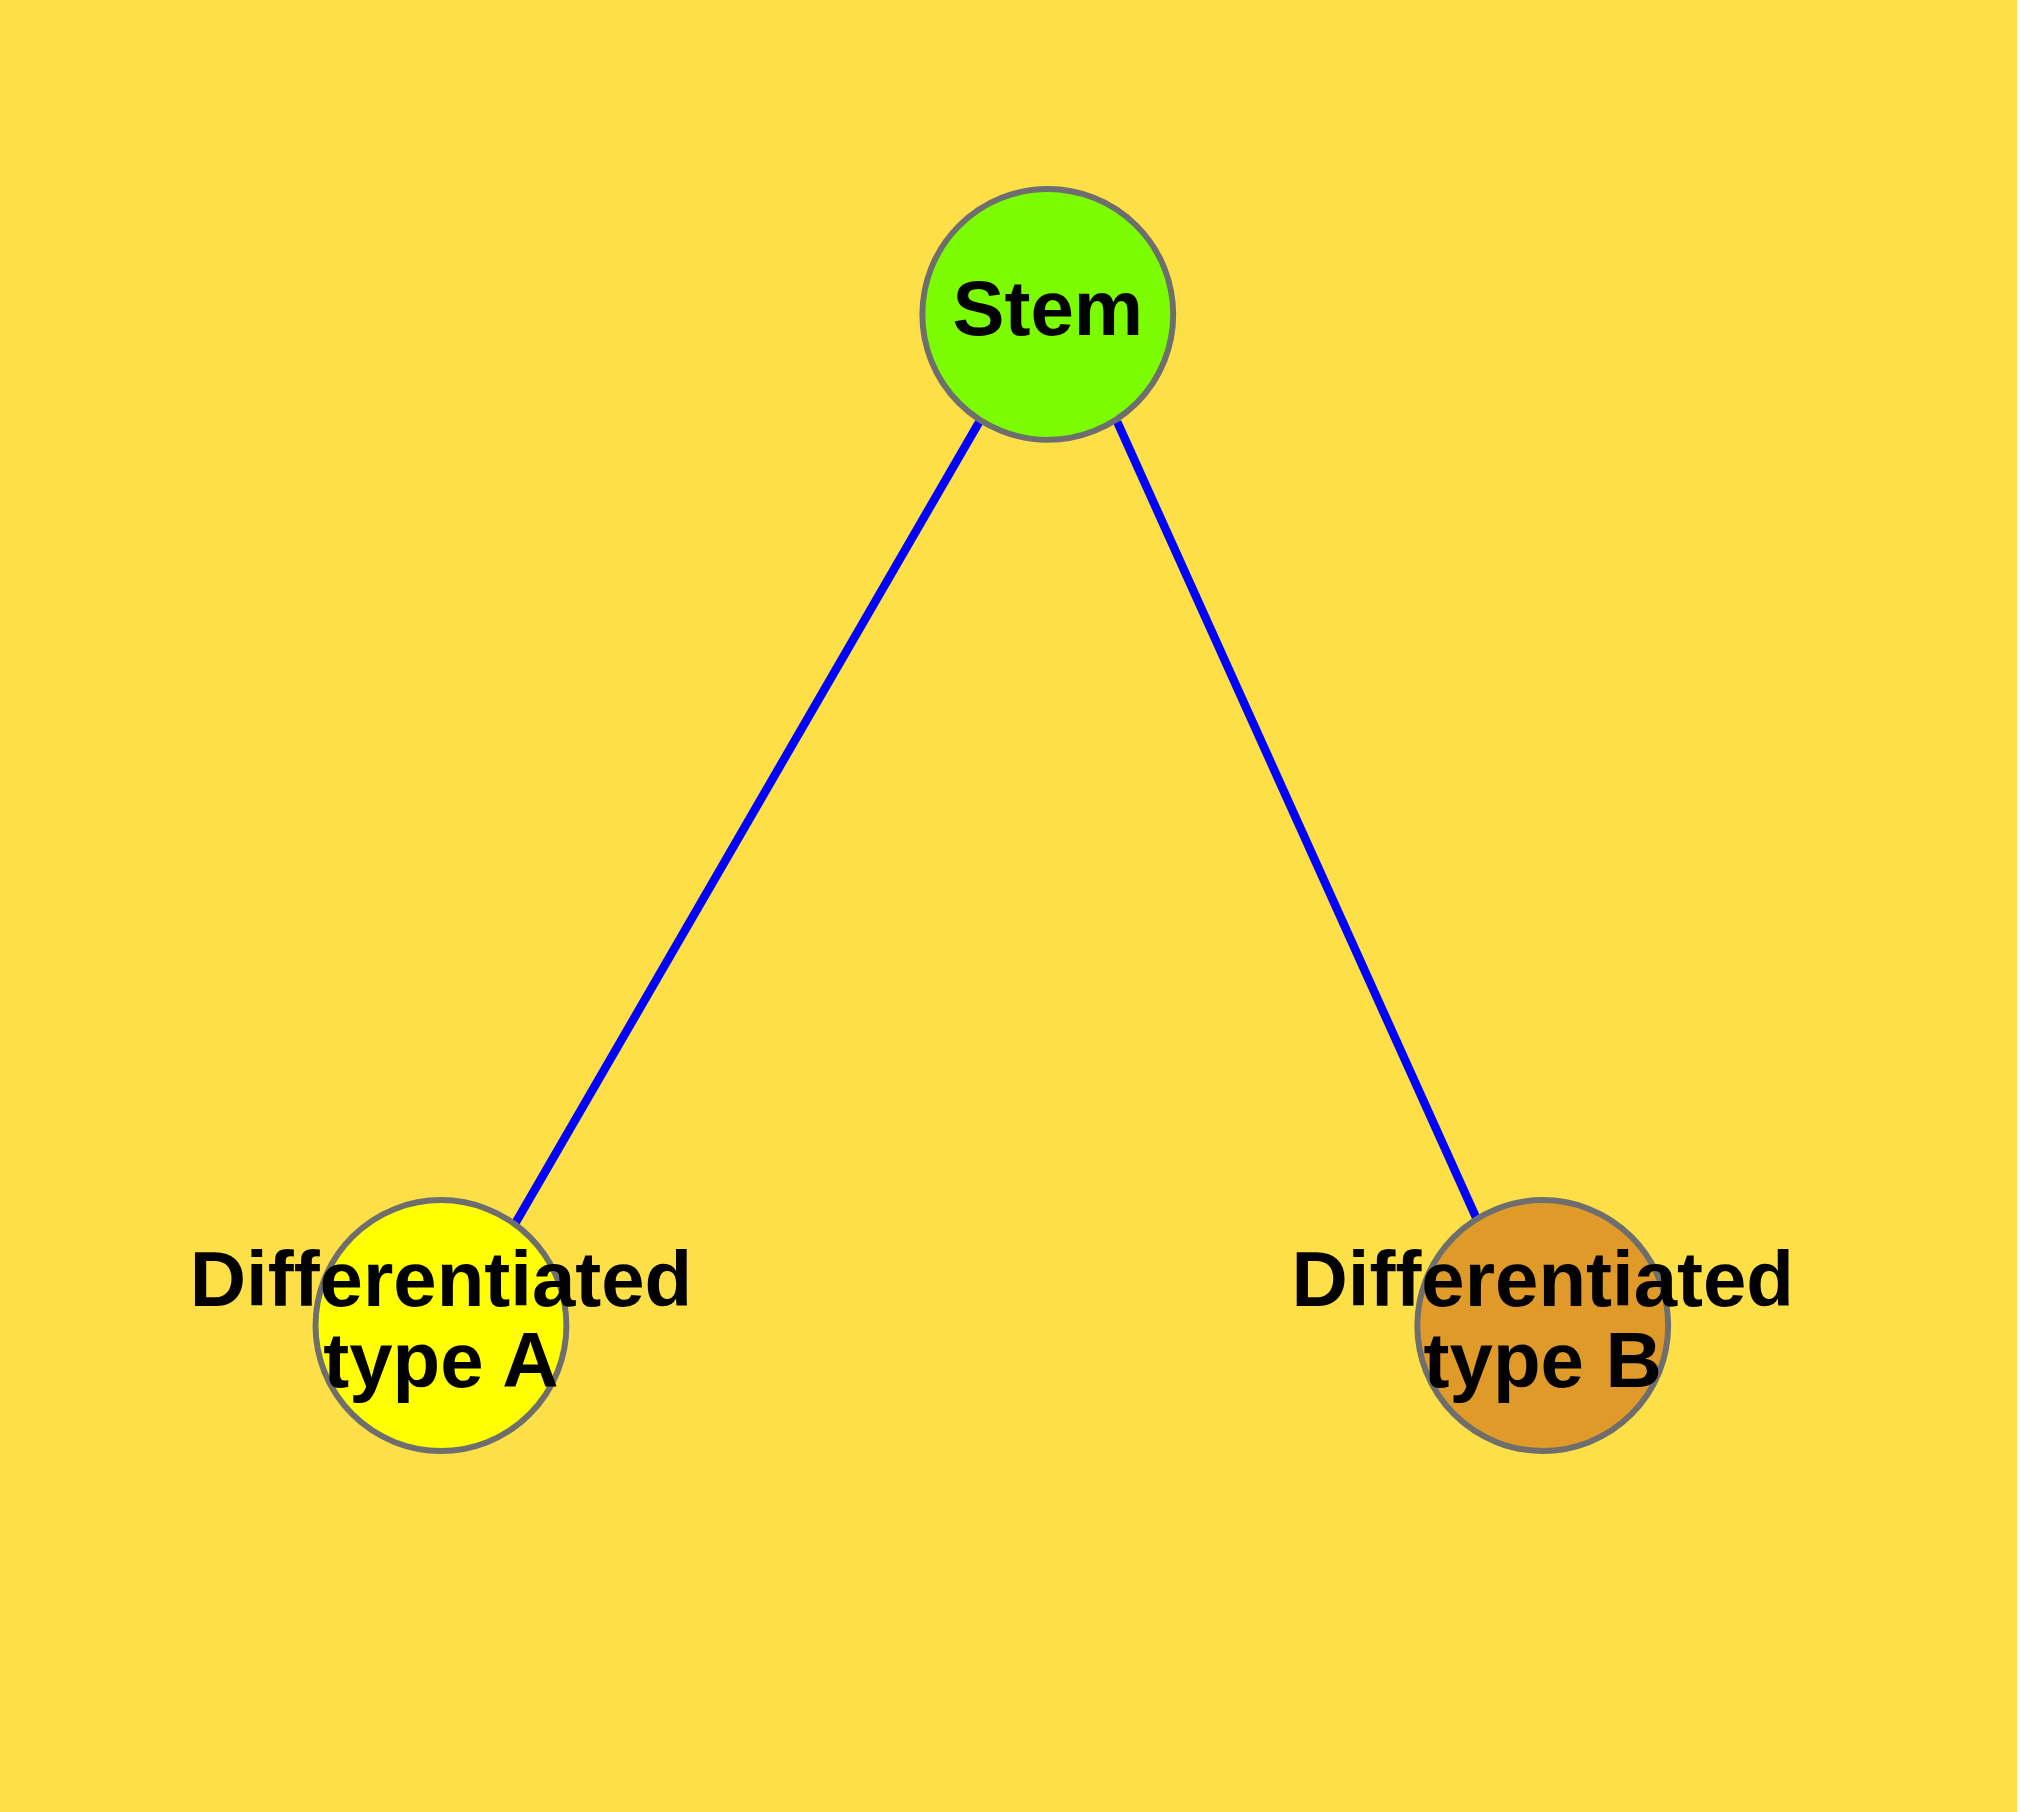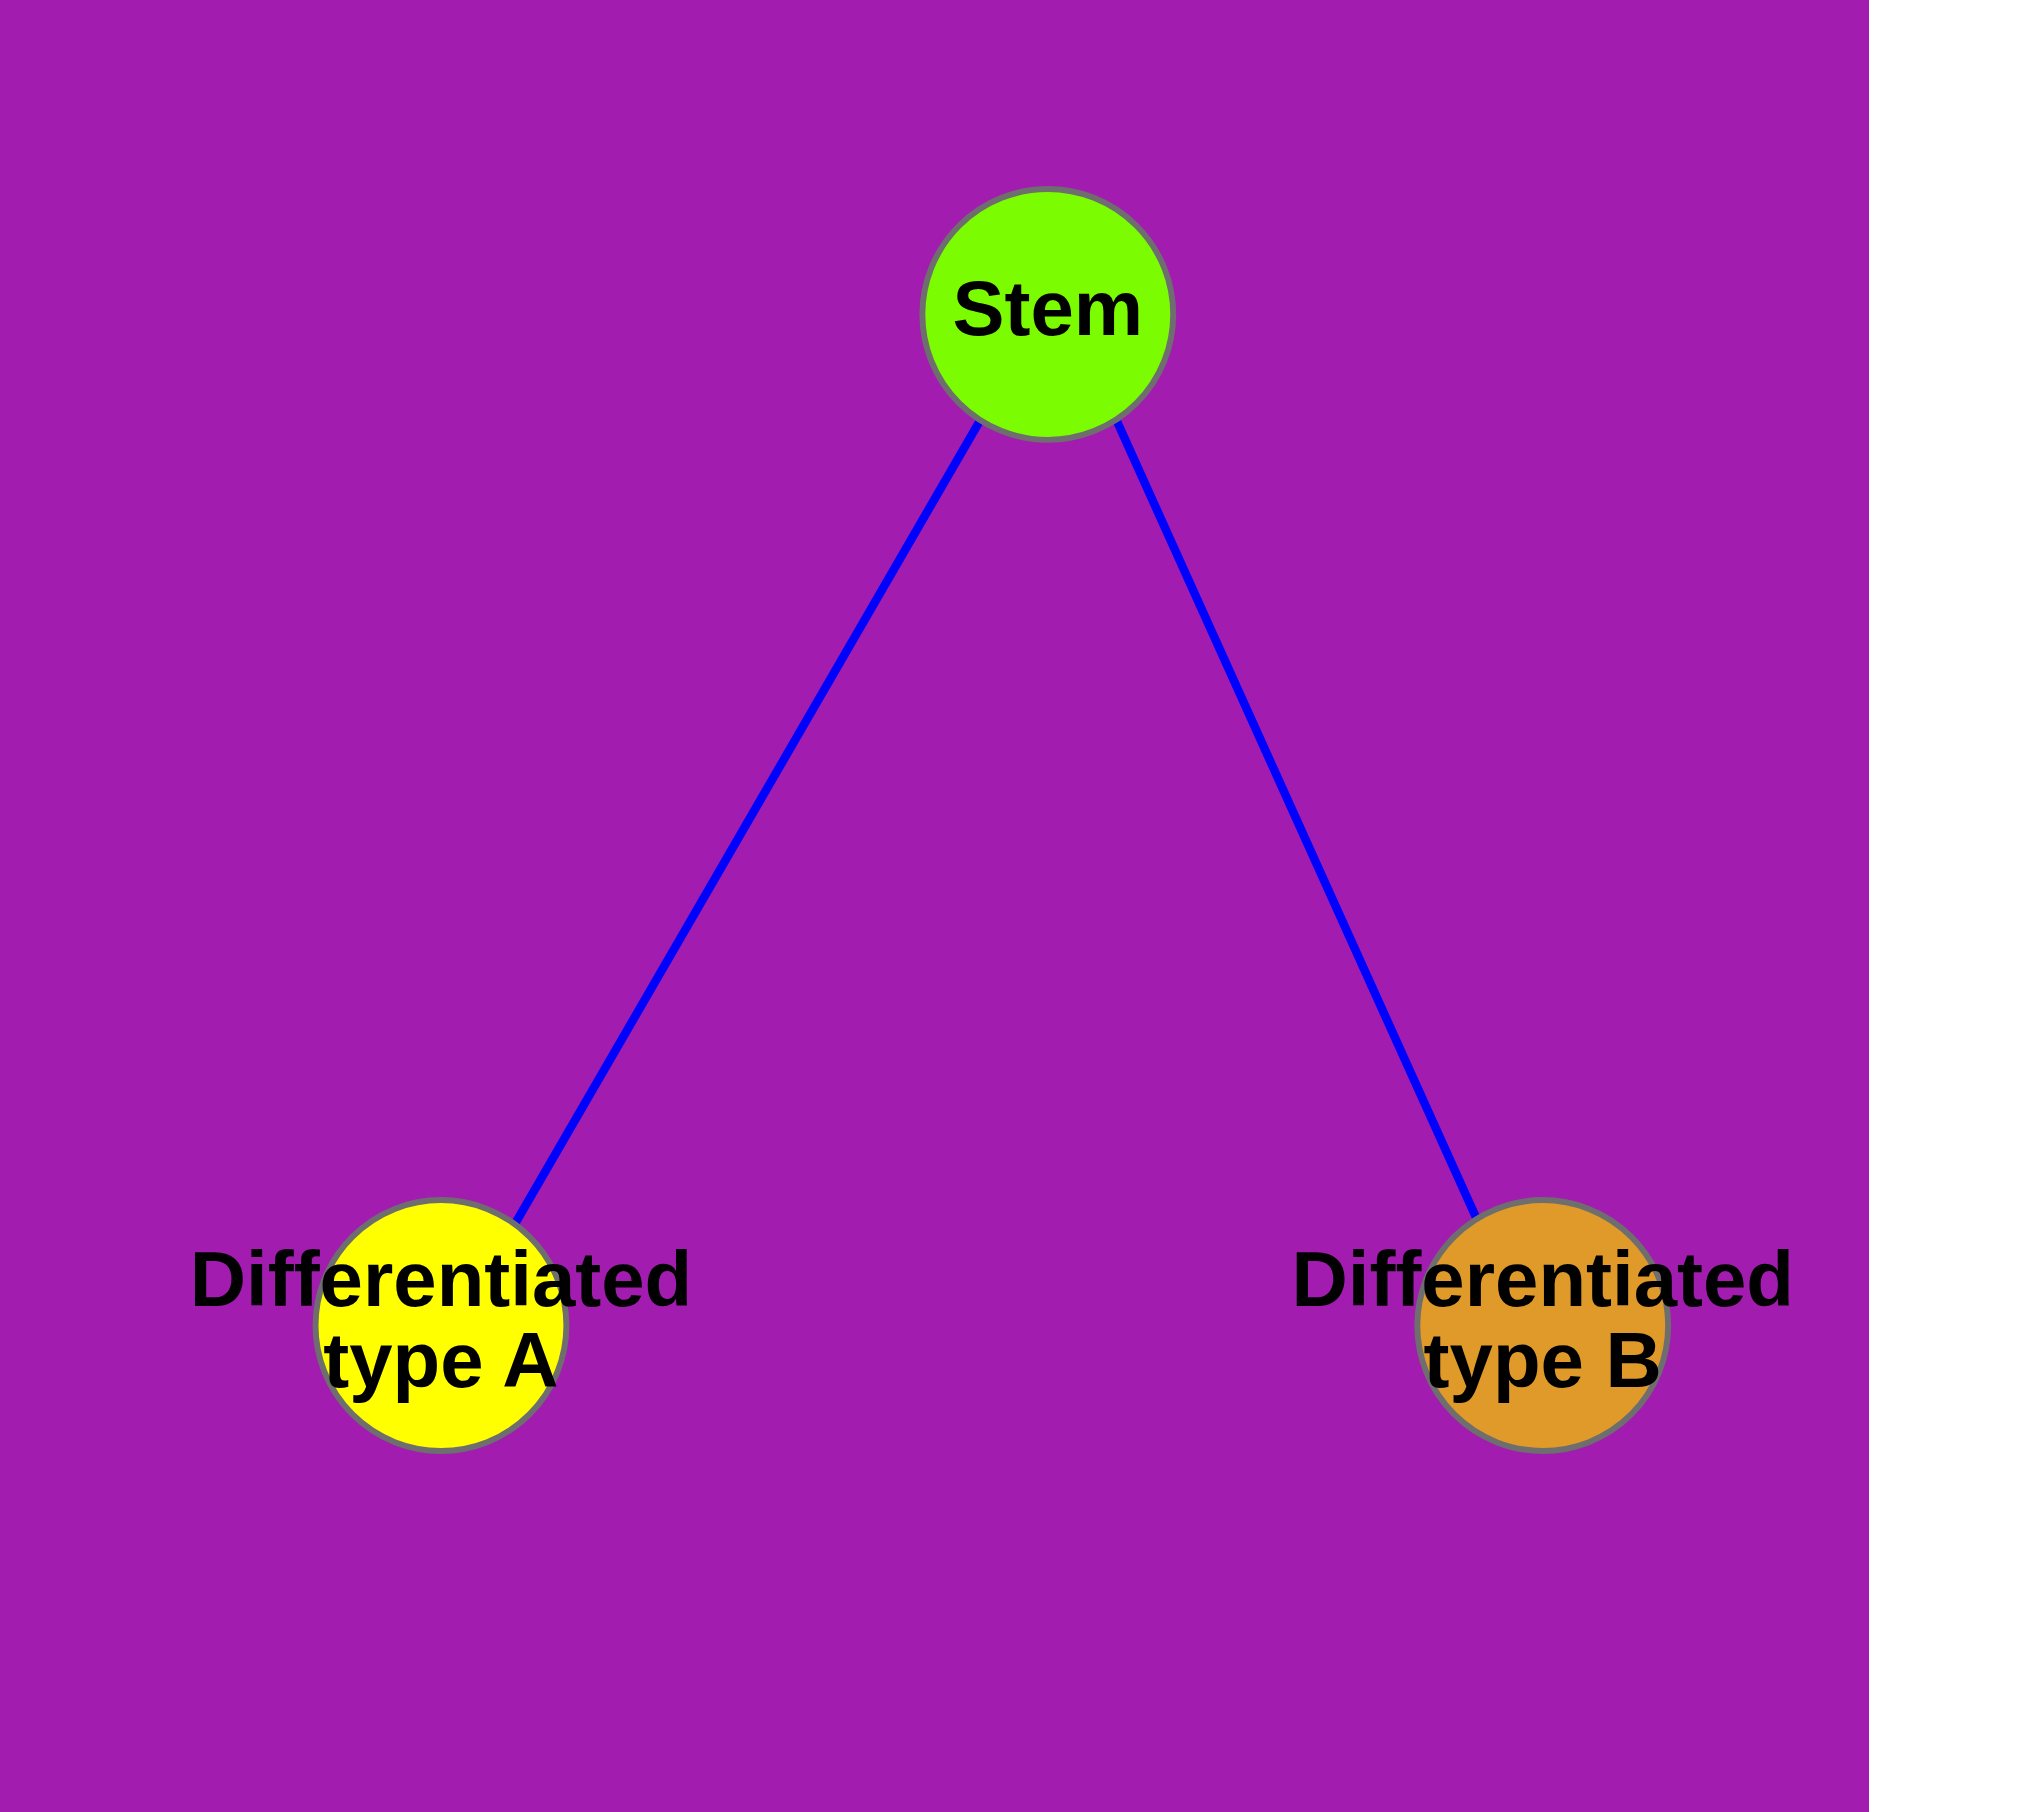--- a/index.html
+++ b/index.html
@@ -8,23 +8,23 @@
     padding: 0;
   }
   body {
     width: 2021px;
     height: 1812px;
     overflow: hidden;
     font-family: "Liberation Sans", sans-serif;
   }
   #graph-canvas {
     position: relative;
-    width: 1869px;
+    width: 2017px;
     height: 1812px;
-    background: #a21caf;
+    background: #fde047;
   }
   #graph-svg {
     position: absolute;
     inset: 0;
     width: 2021px;
     height: 1812px;
     display: block;
   }
   .node-label {
     font-family: "Liberation Sans", sans-serif;

